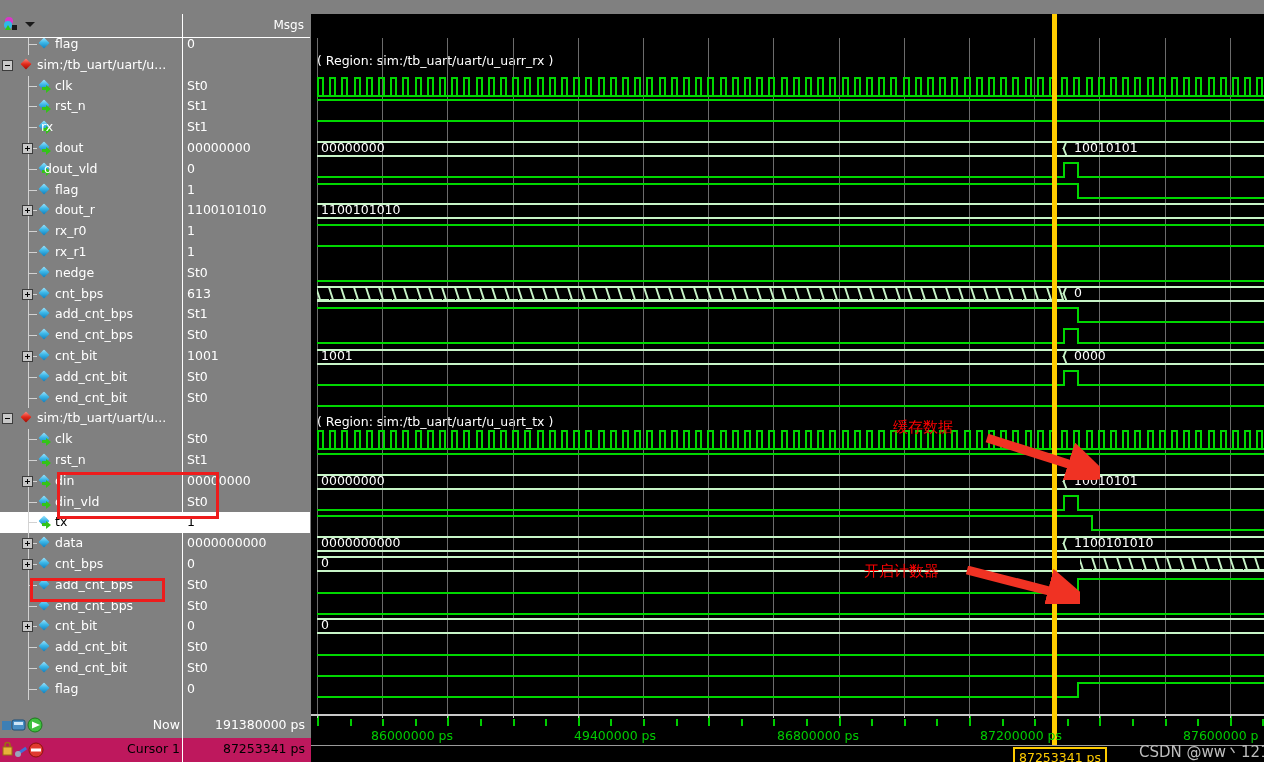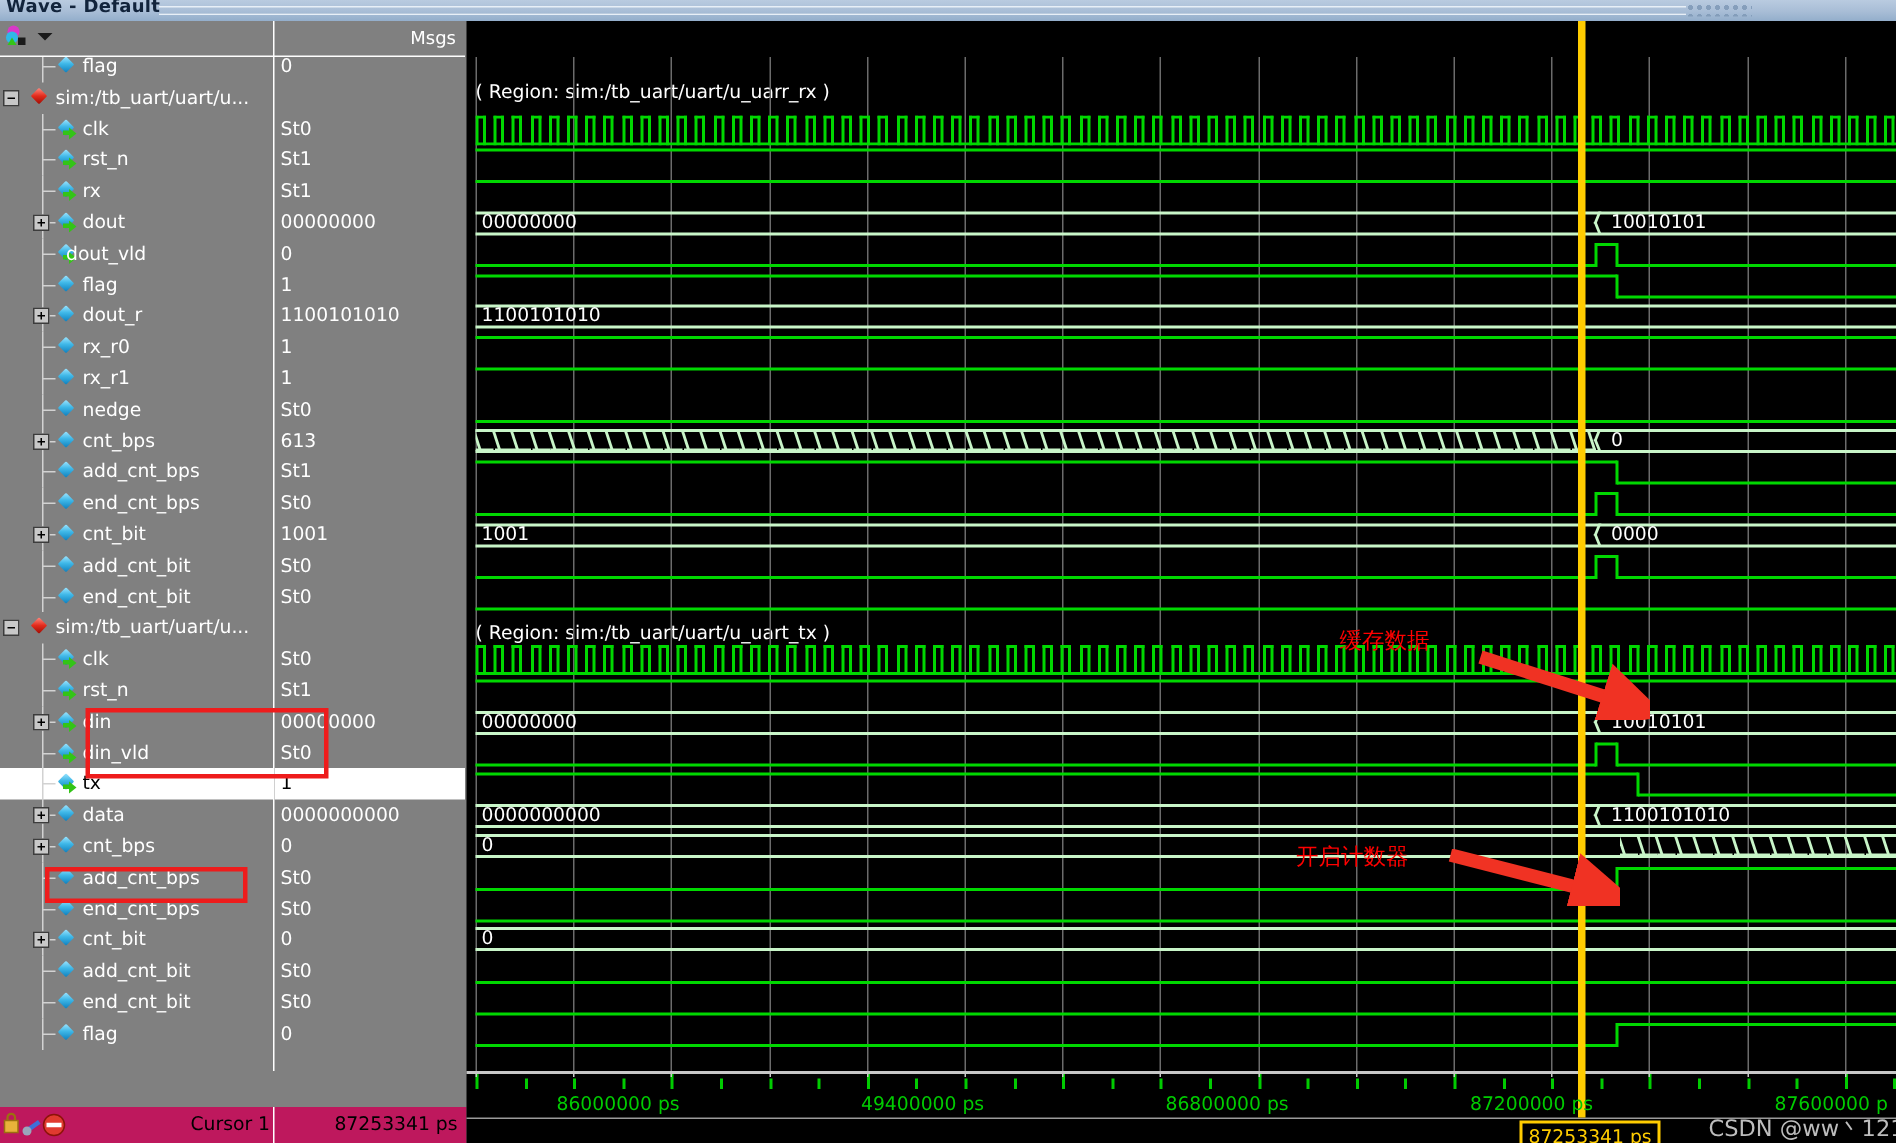--- a/index.html
+++ b/index.html
@@ -246,26 +246,20 @@
   .watermark {
     position: absolute; color: #bdbdbd; font-size: 15px; white-space: nowrap;
   }
   .vgrid-axis { position:absolute; top:0; width:1px; height:4px; background:#c8c8c8; }
 </style>
 </head>
 <body>
 
 <div id="app">
 
-  <div class="titlebar">
-    <div class="ttl">Wave - Default</div>
-    <div class="rail"></div>
-    <div class="rail2"></div>
-    <div class="grip"></div>
-  </div>
 
   <div class="toolstrip">
     <svg class="tool-icon" viewBox="0 0 18 18">
       <circle cx="6" cy="5" r="4" fill="#d838c8"></circle>
       <circle cx="5" cy="9" r="4" fill="#2fb8e8"></circle>
       <polygon points="2,14 8,14 5,9" fill="#33c417"></polygon>
       <rect x="9" y="9" width="5" height="5" fill="#1a1a1a"></rect>
     </svg>
     <div class="tool-caret"></div>
   </div>
@@ -310,21 +304,21 @@
         </div>
         <div class="rowname" style="left: 55px;">rst_n</div>
       </div>
       <div class="row" style="top: 79.2px;">
         <div class="tline-v" style="left: 28px; top: 0px; height: 20.8px;"></div>
         <div class="tline-h" style="left: 28px; top: 10px;"></div>
         <div class="sigicon" style="left: 38px;">
           <div class="dia"></div>
           <div class="arrowg"></div>
         </div>
-        <div class="rowname" style="left: 55px;">rx</div>
+        <div class="rowname" style="left: 41px;">rx</div>
       </div>
       <div class="row" style="top: 100px;">
         <div class="tline-v" style="left: 28px; top: 0px; height: 20.8px;"></div>
         <div class="tline-h" style="left: 28px; top: 10px;"></div>
         <div class="expander plus" style="left: 22px;"></div>
         <div class="sigicon" style="left: 38px;">
           <div class="dia"></div>
           <div class="arrowg"></div>
         </div>
         <div class="rowname" style="left: 55px;">dout</div>
@@ -1083,20 +1077,32 @@
   <svg class="arrow-svg" style="left:965px; top:566px;" width="115" height="38">
     <defs>
       <marker id="ah2" markerWidth="5" markerHeight="5" refX="1.5" refY="2.5" orient="auto">
         <polygon points="0,0 5,2.5 0,5" fill="#f03223"></polygon>
       </marker>
     </defs>
     <line x1="2" y1="4" x2="96" y2="28" stroke="#f03223" stroke-width="9" marker-end="url(#ah2)"></line>
   </svg>
 
   <div class="statusbar">
+    <div class="st-row" style="top:0;">
+      <svg class="st-icons" viewBox="0 0 44 18">
+        <rect x="0" y="4" width="9" height="9" fill="#3d7fb5"></rect>
+        <rect x="10" y="3" width="13" height="10" rx="2" fill="#4a8fc4" stroke="#1d4f78"></rect>
+        <rect x="12" y="5" width="9" height="3" fill="#cfe6f7"></rect>
+        <circle cx="33" cy="8" r="7" fill="#3fbf3f" stroke="#1d7a1d"></circle>
+        <polygon points="30,4.5 38,8 30,11.5" fill="#fff"></polygon>
+      </svg>
+      <div class="st-label">Now</div>
+      <div class="st-sep"></div>
+      <div class="st-value">191380000 ps</div>
+    </div>
     <div class="st-row white" style="top:24px;">
       <svg class="st-icons" viewBox="0 0 44 18">
         <rect x="1" y="6" width="9" height="8" fill="#e8b23a" stroke="#9c6f10"></rect>
         <path d="M3 6 v-2 a2.5 2.5 0 0 1 5 0 v2" fill="none" stroke="#9c6f10" stroke-width="1.5"></path>
         <rect x="14" y="9" width="11" height="3" transform="rotate(-35 19 10)" fill="#3f6fd8"></rect>
         <circle cx="16" cy="13" r="3" fill="#9aa6bb"></circle>
         <circle cx="34" cy="9" r="7" fill="#e03a2f" stroke="#8c1309"></circle>
         <rect x="29" y="7.5" width="10" height="3" fill="#fff"></rect>
       </svg>
       <div class="st-label">Cursor 1</div>

